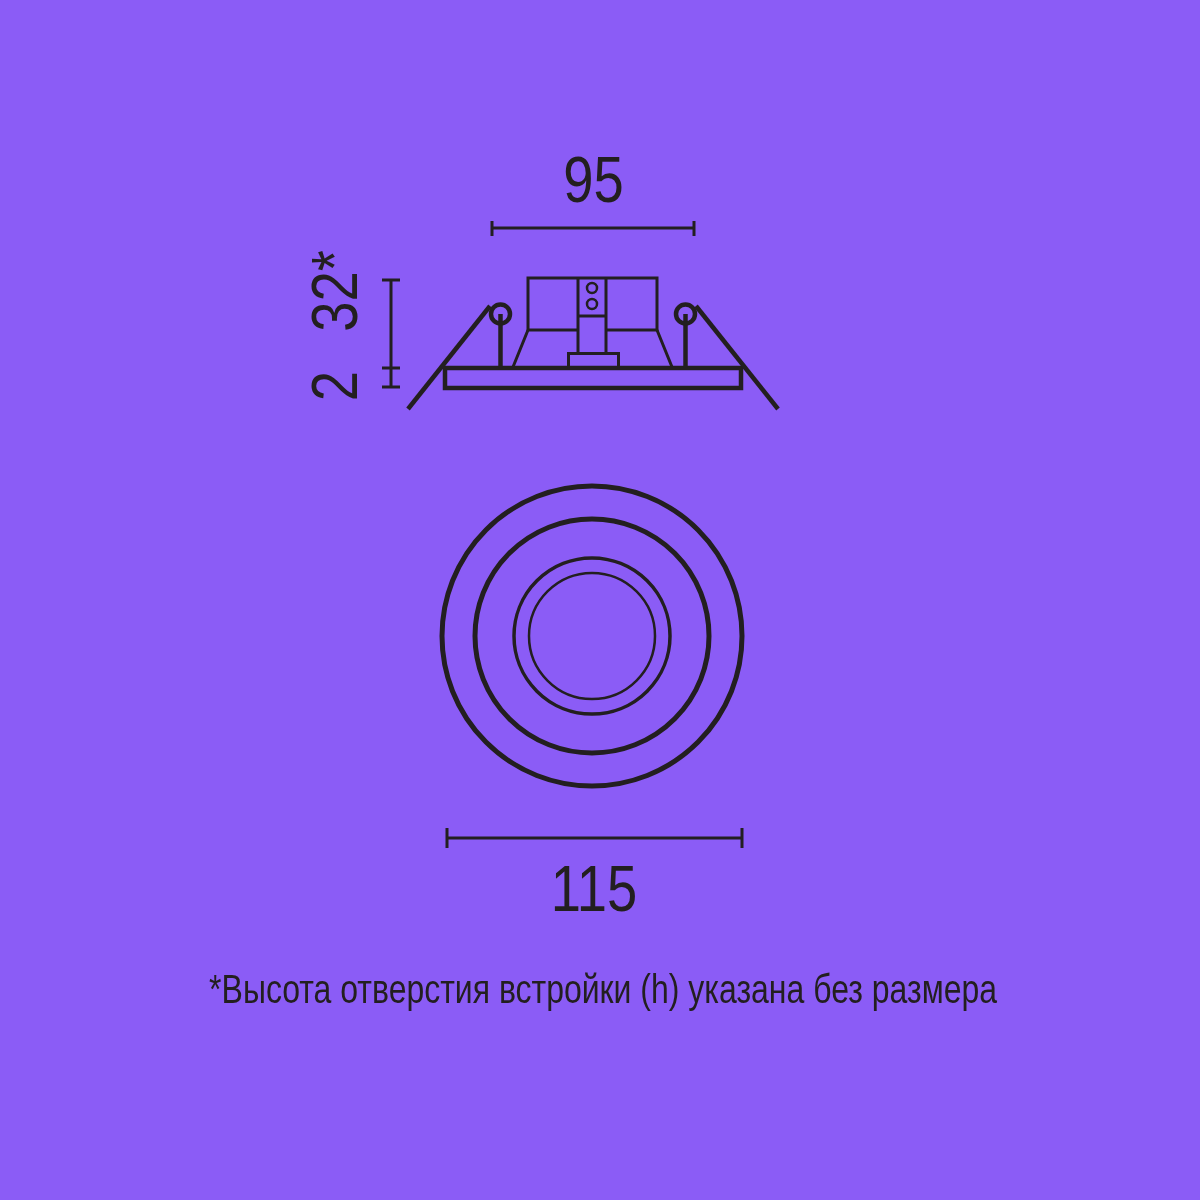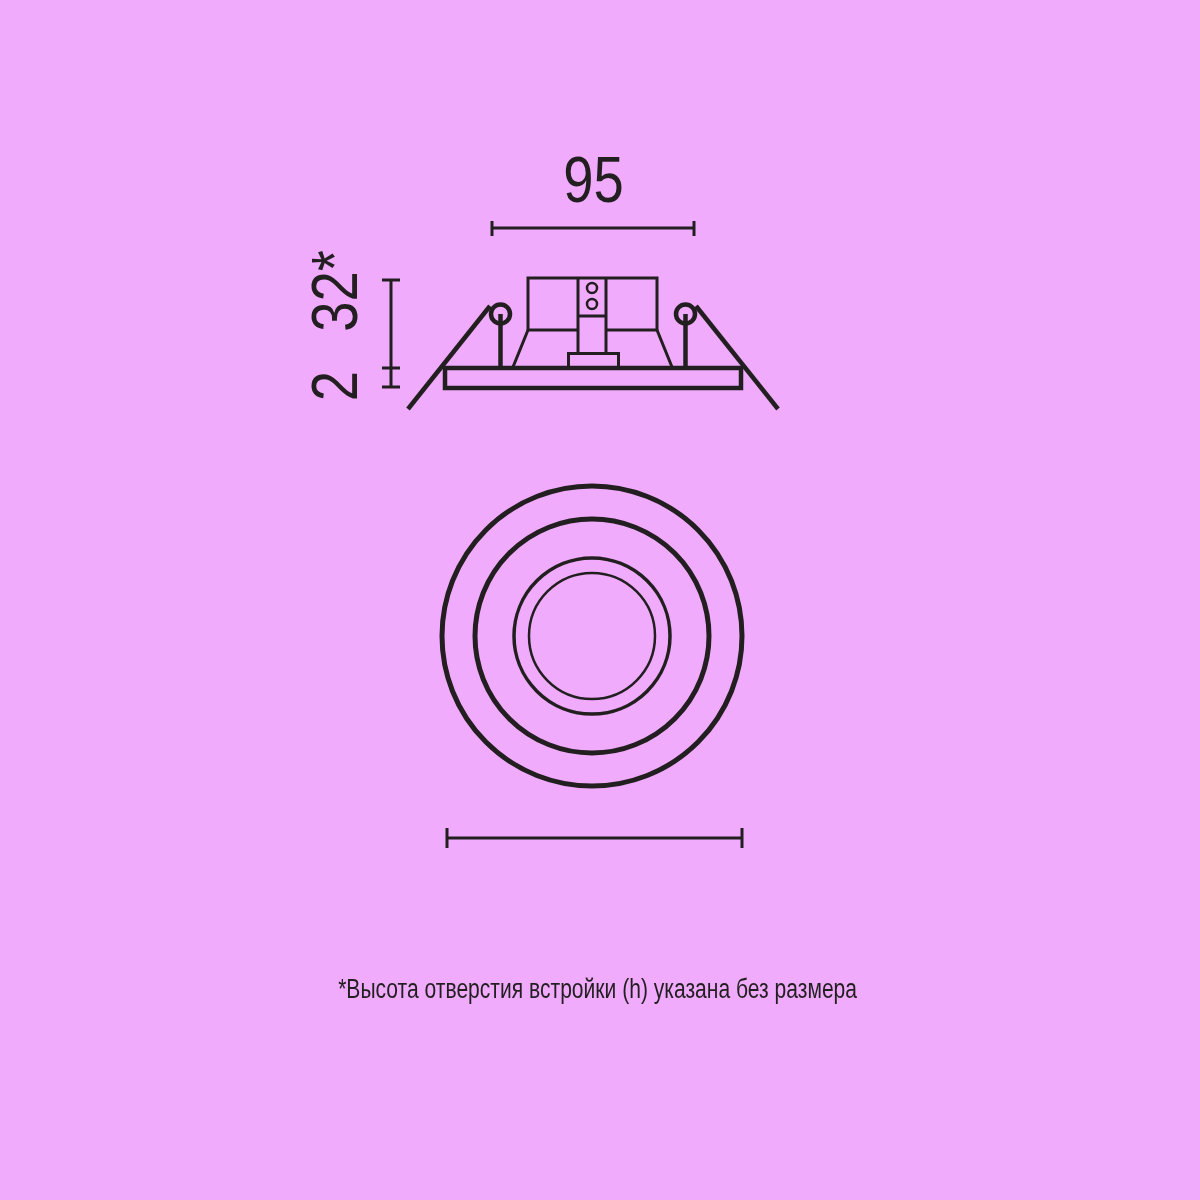--- a/index.html
+++ b/index.html
@@ -4,21 +4,21 @@
 <style>
   html, body {
     margin: 0;
     padding: 0;
     background: #ffffff;
   }
   .canvas {
     position: relative;
     width: 1200px;
     height: 1200px;
-    background: #f0abfc;
+    background: #8b5cf6;
     overflow: hidden;
     font-family: "Liberation Sans", sans-serif;
     color: #231f20;
   }
   .drawing-svg {
     position: absolute;
     left: 0;
     top: 0;
     width: 1200px;
     height: 1200px;
@@ -38,21 +38,21 @@
     transform: scaleX(0.85);
     transform-origin: 50% 50%;
   }
   .rot { transform: rotate(-90deg); transform-origin: 50% 50%; }
   .footnote {
     position: absolute;
     left: 98px;
     top: 968px;
     width: 1000px;
     text-align: center;
-    font-size: 27px;
+    font-size: 41px;
     line-height: 43.5px;
     color: #231f20;
     white-space: nowrap;
   }
   .footnote .line {
     display: block;
   }
   .footnote .condense {
     display: inline-block;
     transform: scaleX(0.78);
@@ -112,18 +112,21 @@
   </div>
 
   <div class="dim-label rot" style="left:265px; top:259px; width:140px; height:64px;">
     <span class="condense">32*</span>
   </div>
 
   <div class="dim-label rot" style="left:305px; top:354px; width:60px; height:64px;">
     <span class="condense">2</span>
   </div>
 
+  <div class="dim-label" style="left:519px; top:857px; width:150px; height:64px;">
+    <span class="condense">115</span>
+  </div>
 
   <div class="footnote">
     <span class="line"><span class="condense">*Высота отверстия встройки (h) указана без размера</span></span>
   </div>
 
 </div>
 
 </body></html>

